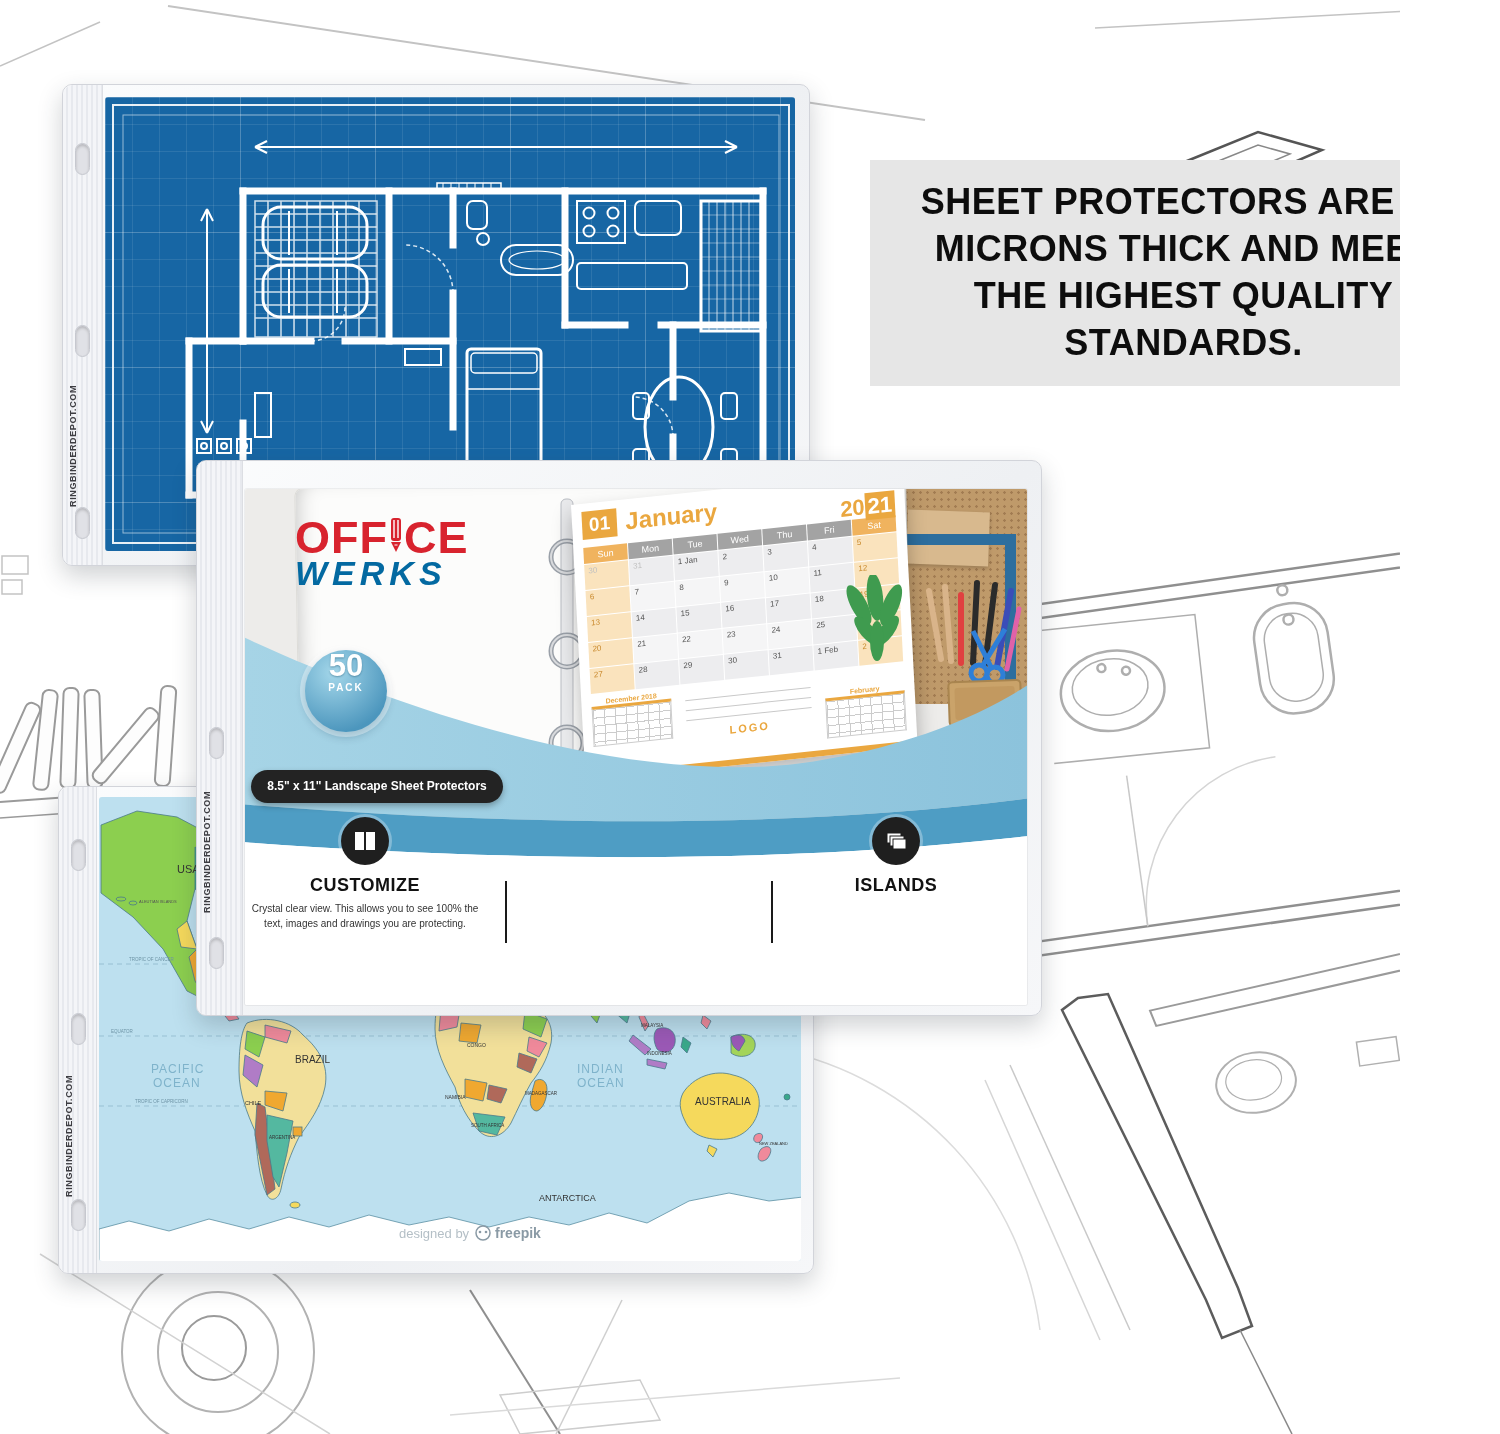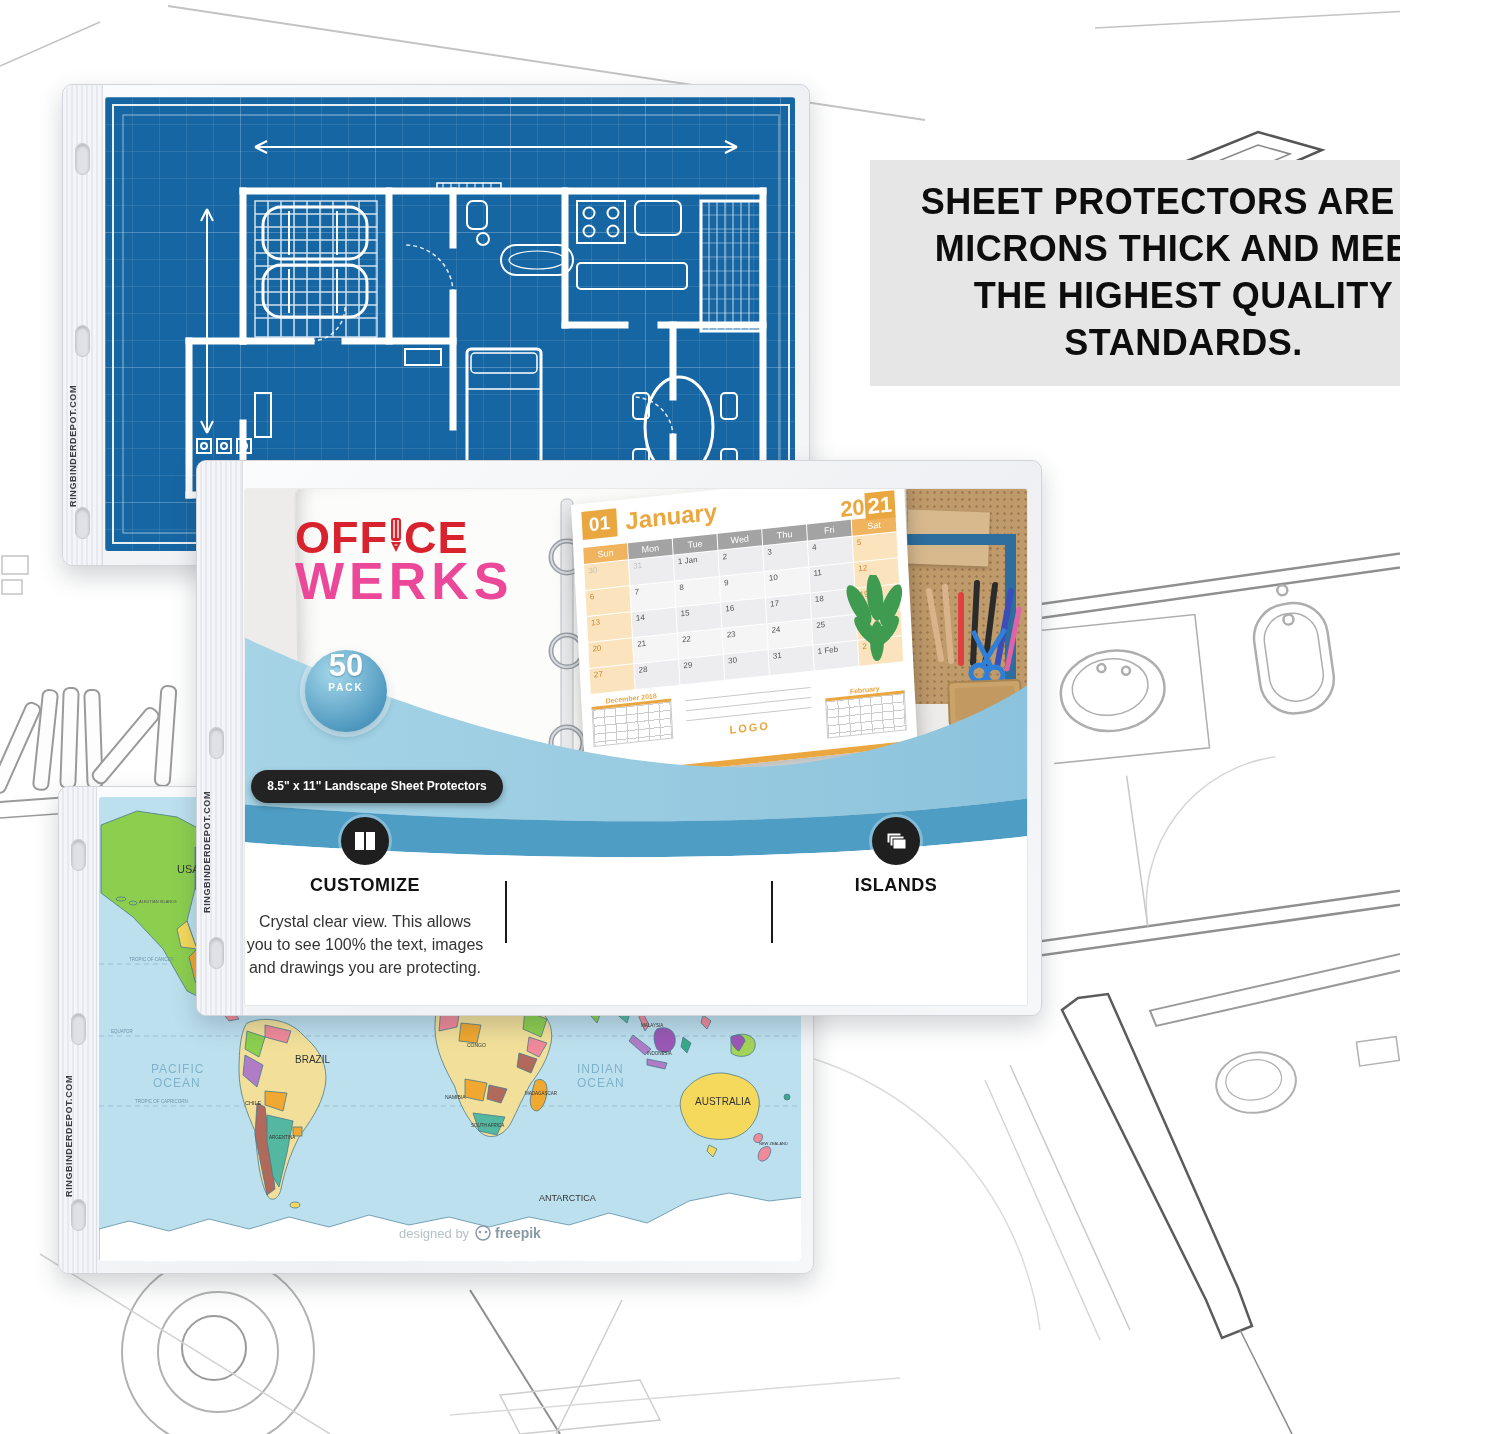--- a/index.html
+++ b/index.html
@@ -91,21 +91,21 @@
   .mini-grid{height:40px;border:1px solid #ccc;border-top:3px solid #EAA73F;
              background:repeating-linear-gradient(to right,#ccc 0 1px,transparent 1px 11px),
                         repeating-linear-gradient(to bottom,#ccc 0 1px,transparent 1px 8px);}
   .notes{flex:1;padding-top:2px;}
   .note-line{height:1px;background:#c9c9c9;margin:9px 6px 0 6px;}
   .cal-logo{text-align:center;color:#EAA73F;font-weight:bold;letter-spacing:2px;font-size:11px;margin-top:7px;}
 
   
   .brand{position:absolute;left:50px;top:28px;z-index:5;line-height:.92;}
   .brand .row1{font-size:45px;font-weight:800;color:#D8232E;letter-spacing:1px;}
-  .brand .row2{font-size:52px;font-weight:800;color:#ec4899;letter-spacing:5px;}
+  .brand .row2{font-size:34px;font-weight:800;color:#0369a1;letter-spacing:5px;font-style:italic;}
   .pencil-glyph{display:inline-block;vertical-align:baseline;margin:0 1px;}
 
   
   .wave{position:absolute;left:0;top:0;width:100%;height:100%;pointer-events:none;}
 
   
   .badge{position:absolute;left:60px;top:161px;width:82px;height:82px;border-radius:50%;z-index:6;
          background:radial-gradient(circle at 35% 28%,#a4d7ea,#4c96bd 75%);
          box-shadow:0 0 0 5px rgba(255,255,255,.35),0 4px 10px rgba(0,40,70,.3);
          display:flex;flex-direction:column;align-items:center;justify-content:flex-start;color:#fff;}
@@ -119,21 +119,21 @@
 
   
   .feature{position:absolute;top:328px;text-align:center;z-index:6;}
   .f1{left:0;width:240px;}
   .f2{left:276px;width:240px;}
   .f3{left:528px;width:246px;}
   .f-icon{width:48px;height:48px;border-radius:50%;background:#1f1f1f;margin:0 auto;
           display:flex;align-items:center;justify-content:center;
           box-shadow:0 0 0 3px rgba(255,255,255,.3);}
   .f-title{margin-top:10px;font-size:18px;font-weight:bold;color:#121212;letter-spacing:.5px;}
-  .f-desc{margin-top:14px;font-size:16px;line-height:1.45;color:#333;}
+  .f-desc{margin-top:6px;font-size:10px;line-height:1.45;color:#333;}
   .divider{position:absolute;top:392px;width:2px;height:62px;background:#1a1a1a;z-index:6;}
   .dv1{left:260px;} .dv2{left:526px;}
 
   
   .webbar{position:absolute;left:0;right:0;top:462px;height:41px;background:#262626;color:#fff;
           font-size:13px;font-weight:bold;letter-spacing:1.5px;text-align:center;line-height:41px;z-index:6;}
 </style>
 </head>
 <body>
 

